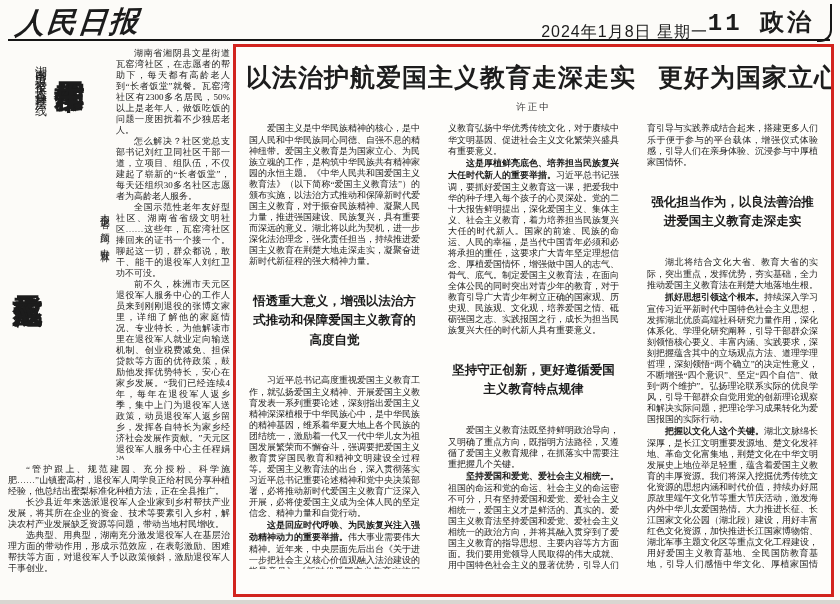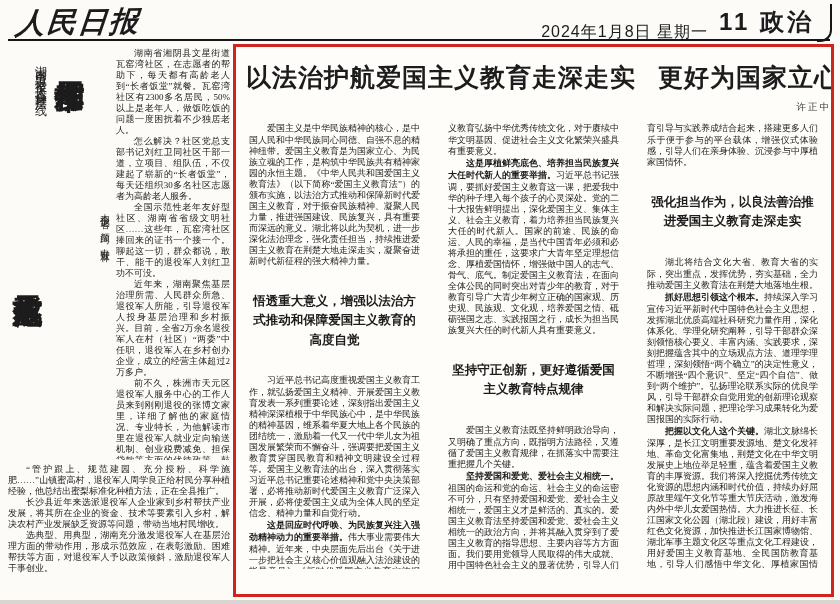--- a/index.html
+++ b/index.html
@@ -4,39 +4,39 @@
 <style>
   html,body{margin:0;padding:0;}
   body{width:840px;height:604px;background:#e8e6e2;font-family:"Liberation Serif",serif;color:#1c1c1c;overflow:hidden;}
   .page{position:relative;width:840px;height:604px;background:#fcfbf8;overflow:hidden;}
 
   
   .header{position:absolute;left:0;top:0;right:0;height:41px;background:#fcfbf8;}
   .header-rule{position:absolute;left:8px;right:10px;top:39px;height:0;border-bottom:2px solid #161616;}
   .masthead{position:absolute;left:16px;top:3px;font-family:"DejaVu Serif",serif;font-style:italic;font-weight:bold;font-size:29px;letter-spacing:2px;transform:skew(-6deg) rotate(-1deg);}
   .dateline{position:absolute;right:132px;top:22px;font-family:"Liberation Sans",sans-serif;font-size:16px;letter-spacing:1px;}
-  .pageno{position:absolute;right:26px;top:6px;font-family:Liberation Sans, sans-serif;font-weight:bold;font-size:24px;letter-spacing:3px;}
+  .pageno{position:absolute;right:26px;top:6px;font-family:Liberation Mono, monospace;font-weight:bold;font-size:24px;letter-spacing:3px;}
   .corner-mark{position:absolute;right:8px;top:4px;width:13px;height:36px;border-right:2px solid #161616;border-bottom:2px solid #161616;border-bottom-right-radius:12px;}
 
   
   .left-article{position:absolute;left:6px;top:44px;width:226px;height:552px;overflow:hidden;}
   .vert{writing-mode:vertical-rl;text-orientation:upright;}
   .la-kicker{position:absolute;left:26px;top:12px;height:190px;font-size:12px;letter-spacing:3px;font-family:"Liberation Serif",serif;}
   .la-title1{position:absolute;left:48px;top:14px;height:200px;font-family:"Liberation Sans",sans-serif;font-weight:bold;font-size:30px;line-height:1.05;}
   .la-title2{position:absolute;left:6px;top:228px;height:200px;font-family:"Liberation Sans",sans-serif;font-weight:bold;font-size:30px;line-height:1.05;}
   .la-byline{position:absolute;left:92px;top:162px;height:165px;font-size:9.5px;letter-spacing:2px;color:#222;}
   .la-body{position:absolute;left:110px;top:4px;width:114px;height:412px;overflow:hidden;}
   .la-body-wide{position:absolute;left:2px;top:420px;width:222px;height:130px;overflow:hidden;}
   .la-body p,.la-body-wide p{margin:0;font-size:9px;line-height:11px;text-align:justify;text-indent:2em;}
 
   
   .red-box{position:absolute;left:233px;top:44px;width:601px;height:553px;box-sizing:border-box;border:3px solid #d2241e;background:#fefdfa;overflow:hidden;}
   .ma-headline{margin:14px 10px 0;text-align:center;font-weight:bold;font-size:25px;letter-spacing:1px;font-family:"Liberation Serif",serif;white-space:nowrap;}
   .ma-headline .gap{display:inline-block;width:22px;}
-  .ma-author{text-align:right;font-size:9.5px;margin-top:7px;color:#333;letter-spacing:2px;}
+  .ma-author{text-align:center;font-size:9.5px;margin-top:7px;color:#333;letter-spacing:2px;}
   .ma-cols{display:flex;gap:28px;padding:9px 13px 0;}
   .ma-col{flex:1;height:446px;overflow:hidden;font-size:9px;line-height:11px;text-align:justify;}
   .ma-col p{margin:0 0 1px;text-indent:2em;}
   .ma-col p.cont{text-indent:0;}
   .ma-col h3{font-family:"Liberation Sans",sans-serif;font-weight:bold;font-size:12.5px;line-height:1.55;text-align:center;margin:25px 2px;text-indent:0;}
   .ma-col b{font-family:Liberation Mono, monospace;}
 
   .page-bottom-edge{position:absolute;left:0;right:0;bottom:0;height:4px;background:#d9d6d1;}
 </style>
 </head>
@@ -54,21 +54,20 @@
 
   <div class="left-article">
     <div class="vert la-kicker">湖南引导退役军人投身基层一线</div>
     <div class="vert la-title1">发挥带动作用</div>
     <div class="vert la-title2">形成示范效应</div>
     <div class="vert la-byline">本报记者　颜珂　申智林</div>
     <div class="la-body">
       <p>湖南省湘阴县文星街道瓦窑湾社区，在志愿者的帮助下，每天都有高龄老人到“长者饭堂”就餐。瓦窑湾社区有2300多名居民，50%以上是老年人，做饭吃饭的问题一度困扰着不少独居老人。</p>
       <p>怎么解决？社区党总支部书记刘红卫同社区干部一道，立项目、组队伍，不仅建起了崭新的“长者饭堂”，每天还组织30多名社区志愿者为高龄老人服务。</p>
       <p>全国示范性老年友好型社区、湖南省省级文明社区……这些年，瓦窑湾社区捧回来的证书一个接一个。聊起这一切，群众都说，敢干、能干的退役军人刘红卫功不可没。</p>
-      <p>近年来，湖南聚焦基层治理所需、人民群众所急、退役军人所能，引导退役军人投身基层治理和乡村振兴。目前，全省2万余名退役军人在村（社区）“两委”中任职，退役军人在乡村创办企业，成立的经营主体超过2万多户。</p>
       <p>前不久，株洲市天元区退役军人服务中心的工作人员来到刚刚退役的张博文家里，详细了解他的家庭情况、专业特长，为他解读市里在退役军人就业定向输送机制、创业税费减免、担保贷款等方面的优待政策，鼓励他发挥优势特长，安心在家乡发展。“我们已经连续4年，每年在退役军人返乡季，集中上门为退役军人送政策，动员退役军人返乡留乡，发挥各自特长为家乡经济社会发展作贡献。”天元区退役军人服务中心主任程娟说。</p>
 
     </div>
     <div class="la-body-wide">
       <p>“管护跟上、规范建园、充分授粉、科学施肥……”山镇蜜高村，退役军人周学良正给村民分享种植经验，他总结出蜜梨标准化种植方法，正在全县推广。</p>
       <p>长沙县近年来选派退役军人企业家到乡村帮扶产业发展，将其所在企业的资金、技术等要素引入乡村，解决农村产业发展缺乏资源等问题，带动当地村民增收。</p>
       <p>选典型、用典型，湖南充分激发退役军人在基层治理方面的带动作用，形成示范效应，在表彰激励、困难帮扶等方面，对退役军人予以政策倾斜，激励退役军人干事创业。</p>
     </div>
   </div>
 

